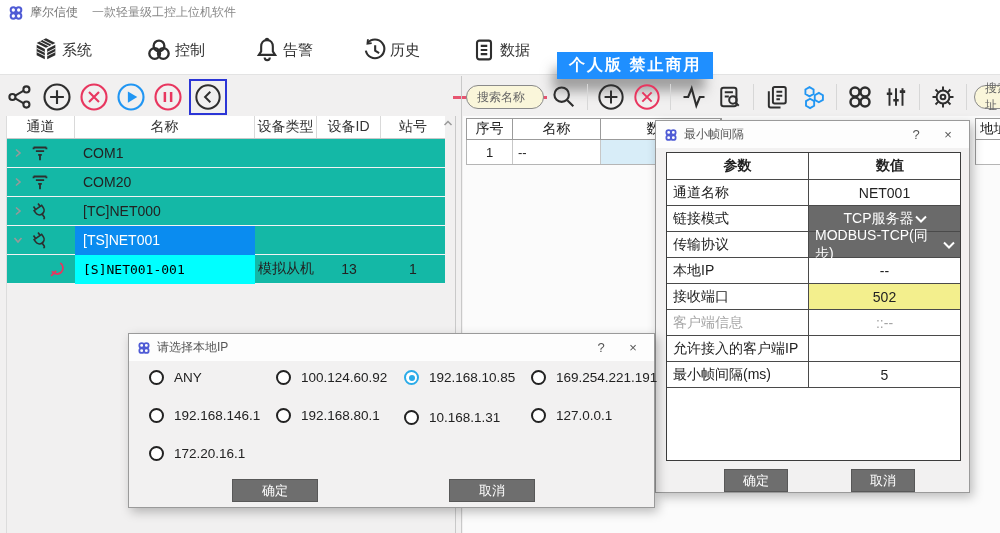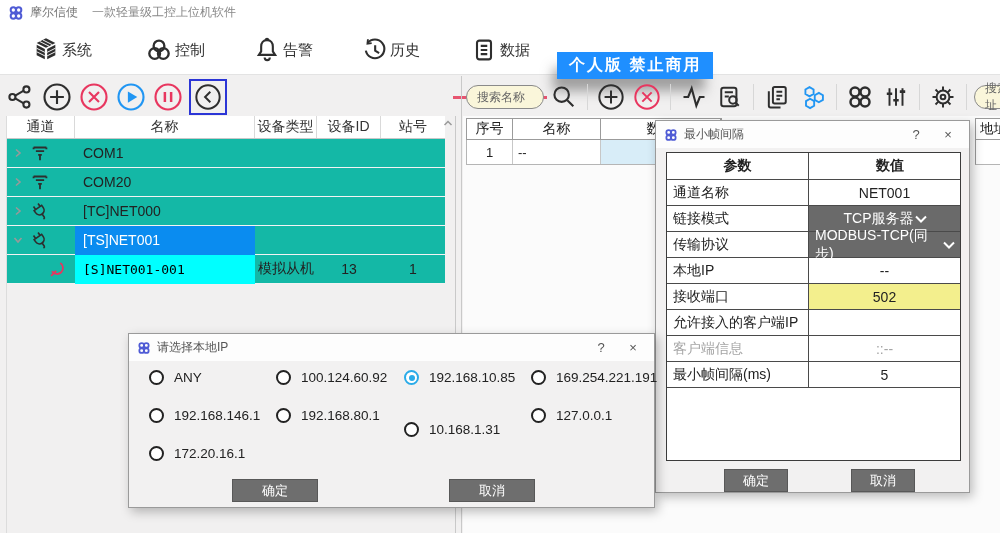--- a/index.html
+++ b/index.html
@@ -474,26 +474,26 @@
       </div>
       <div class="prow">
         <div class="pc1">本地IP</div>
         <div class="pc2">--</div>
       </div>
       <div class="prow">
         <div class="pc1">接收端口</div>
         <div class="pc2 cell-yellow">502</div>
       </div>
       <div class="prow">
+        <div class="pc1 dis">客户端信息</div>
+        <div class="pc2 dis">::--</div>
+      </div>
+      <div class="prow">
         <div class="pc1">允许接入的客户端IP</div>
         <div class="pc2"></div>
-      </div>
-      <div class="prow">
-        <div class="pc1 dis">客户端信息</div>
-        <div class="pc2 dis">::--</div>
       </div>
       <div class="prow">
         <div class="pc1">最小帧间隔(ms)</div>
         <div class="pc2">5</div>
       </div>
     </div>
 
     <div class="gray-btn" style="position:absolute; left:68px; top:348px; width:64px; height:23px">确定</div>
     <div class="gray-btn" style="position:absolute; left:195px; top:348px; width:64px; height:23px">取消</div>
   </div>
@@ -531,21 +531,21 @@
     </div>
 
     <div class="radio-row" style="left:20px; top:74px">
       <span class="radio"></span>
       <span class="radio-label">192.168.146.1</span>
     </div>
     <div class="radio-row" style="left:147px; top:74px">
       <span class="radio"></span>
       <span class="radio-label">192.168.80.1</span>
     </div>
-    <div class="radio-row" style="left:275px; top:88px">
+    <div class="radio-row" style="left:275px; top:76px">
       <span class="radio"></span>
       <span class="radio-label">10.168.1.31</span>
     </div>
     <div class="radio-row" style="left:402px; top:74px">
       <span class="radio"></span>
       <span class="radio-label">127.0.0.1</span>
     </div>
 
     <div class="radio-row" style="left:20px; top:112px">
       <span class="radio"></span>

